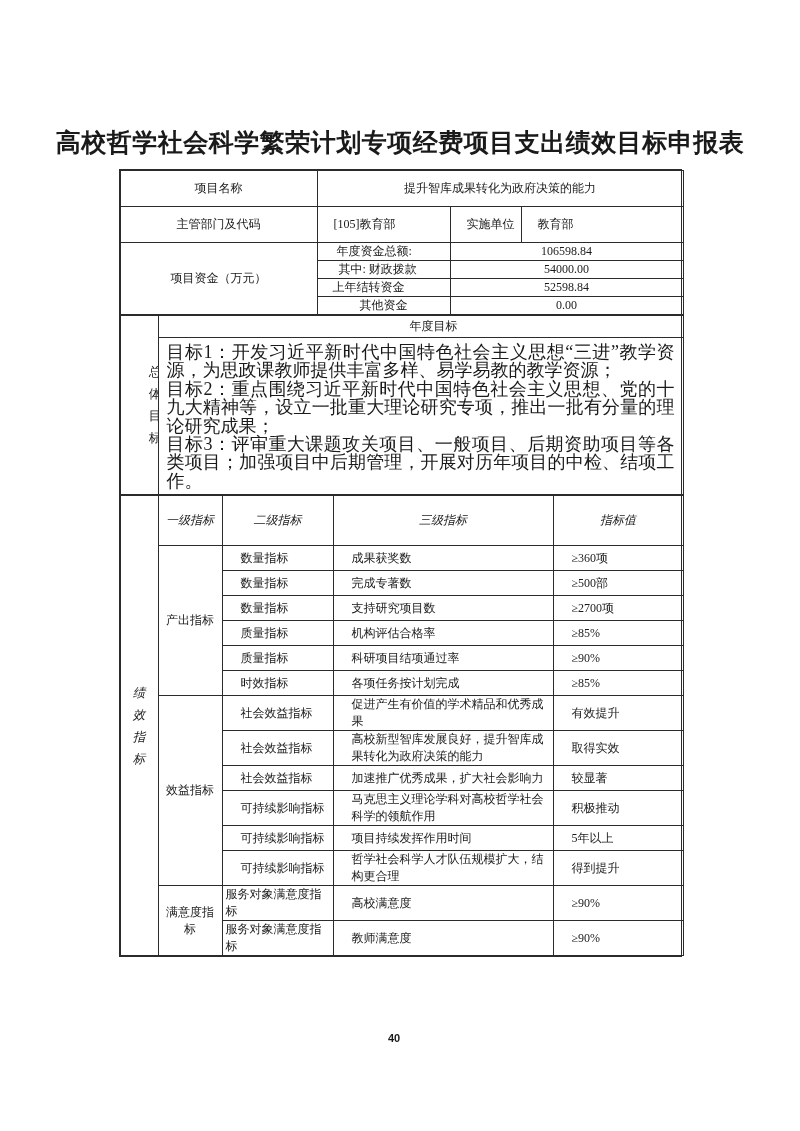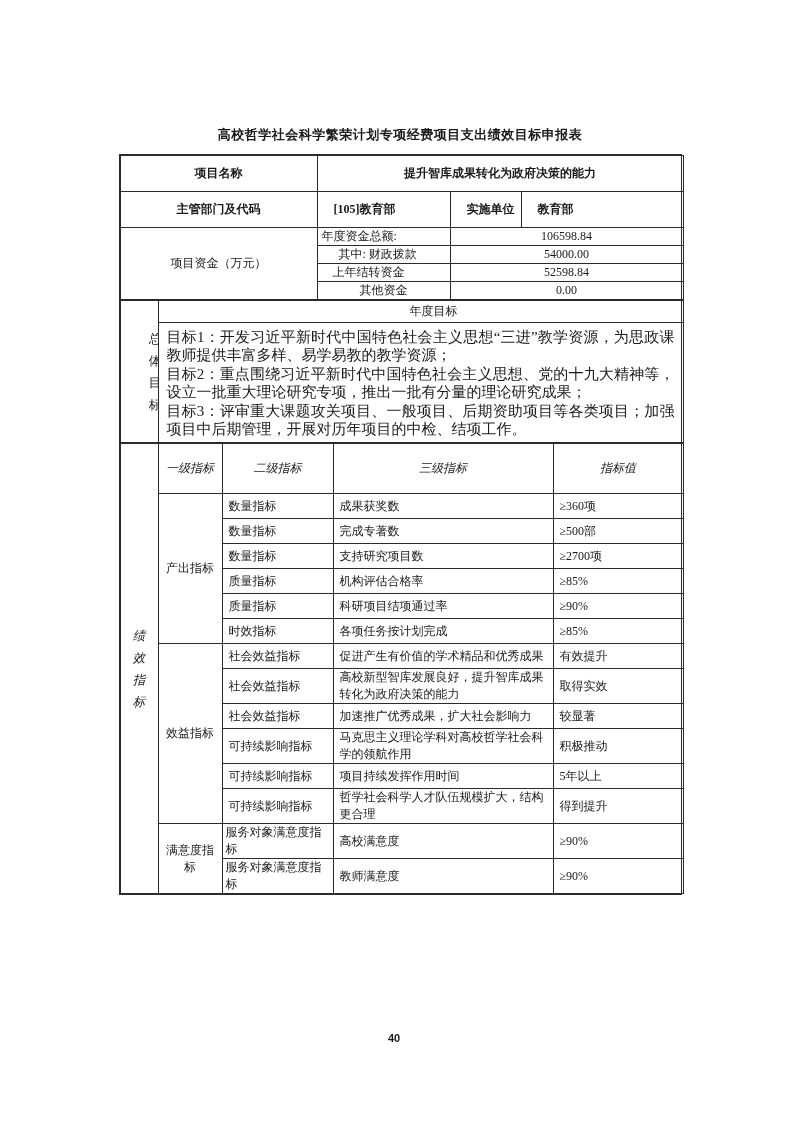--- a/index.html
+++ b/index.html
@@ -2,48 +2,48 @@
 <html><head>
 <meta charset="utf-8">
 <style>
   html,body{margin:0;padding:0;}
   body{
     width:800px;height:1131px;background:#ffffff;position:relative;
     font-family:"Liberation Serif","DejaVu Serif",serif;color:#1a1a1a;
   }
   .doc{padding-top:126px;}
   .title{
-    text-align:center;font-size:13px;font-weight:bold;letter-spacing:.5px;
+    text-align:center;font-size:25px;font-weight:bold;letter-spacing:.5px;
     margin:0 0 10px 0;
   }
   .subtitle{text-align:center;font-size:12.5px;margin:0 0 22px 0;}
   .sheet{width:563px;margin:0 auto;border:1px solid #2b2b2b;background:#fff;box-sizing:border-box;}
   table{border-collapse:collapse;width:100%;table-layout:fixed;}
   td{border:1px solid #2b2b2b;font-size:12px;padding:0 2px;overflow:hidden;vertical-align:middle;box-sizing:border-box;}
   .center{text-align:center;}
   
-  .ta .r-info td{height:36px;font-weight:bold;}
+  .ta .r-info td{height:36px;}
   .ta .r-money td{height:15px;}
   .pad-l8{padding-left:16px;}
-  .ind-a{padding-left:4px;}
+  .ind-a{padding-left:19px;}
   .ind-b{padding-left:21px;}
   .ind-c{padding-left:15px;}
   
   .tb .r-goalhead td{height:22px;padding-left:28px;}
-  .goal-text{padding:5px 6px 4px 6px;line-height:18.4px;font-size:15px;text-align:justify;}
+  .goal-text{padding:5px 6px 4px 6px;line-height:18.4px;font-size:18px;text-align:justify;}
   .goal-text div{margin:0;}
   
   .tc .r-ihead td{height:50px;font-style:italic;}
   .tc .r-single td{height:25px;}
   .tc .r-tall td{height:32px;}
   .vlabel{
     width:13px;margin:0 auto;word-break:break-all;line-height:22px;
     text-align:center;font-size:12.5px;
   }
-  .cell-l{padding-left:6px;}
+  .cell-l{padding-left:18px;}
   .pagenum{
     position:absolute;left:0;right:12px;top:1032px;text-align:center;
     font-family:"Liberation Sans","DejaVu Sans",sans-serif;font-size:11px;font-weight:bold;
   }
 </style>
 </head>
 <body>
 
 <div class="doc">
 

